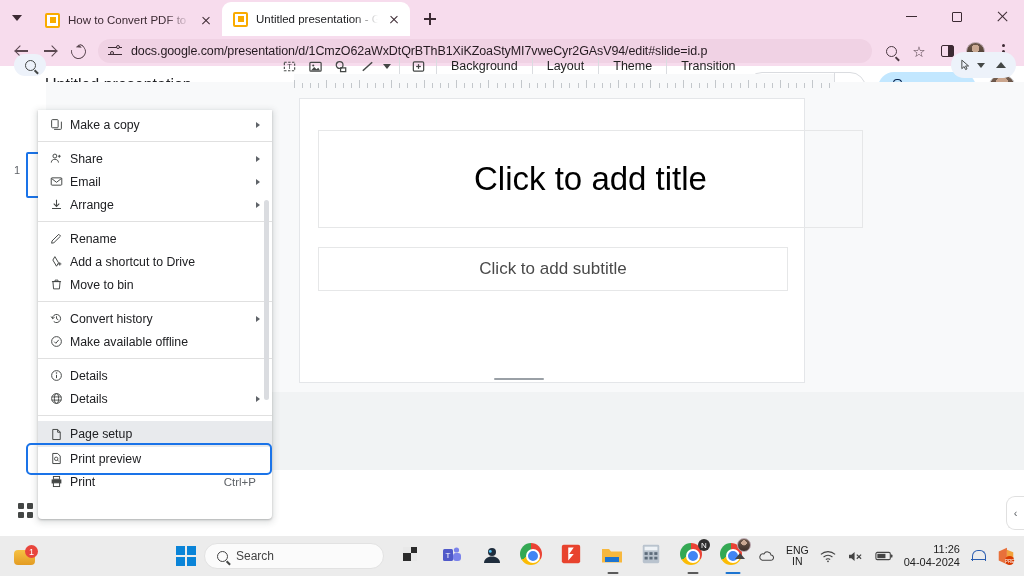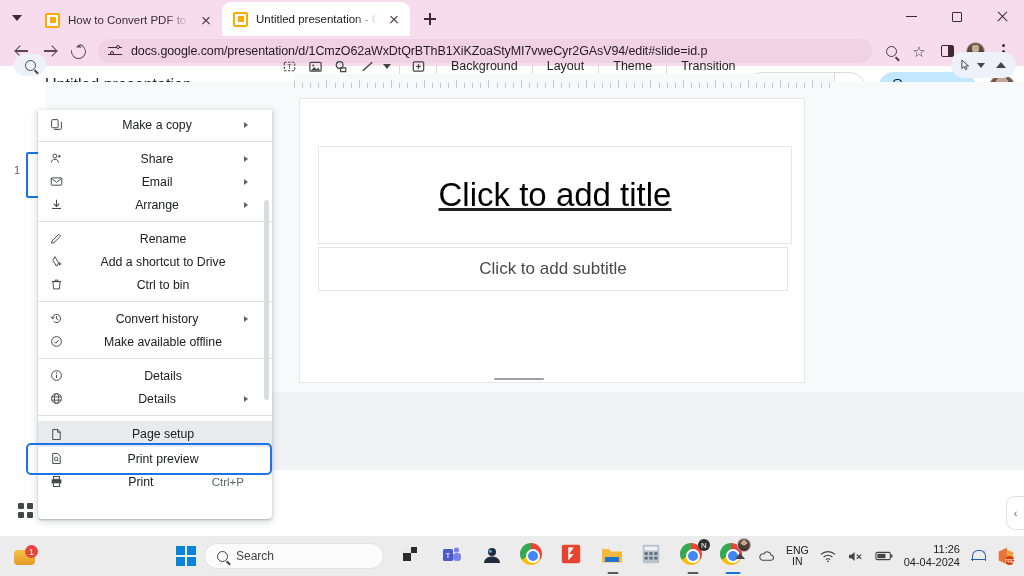--- a/index.html
+++ b/index.html
@@ -237,22 +237,22 @@
   #ruler {
     position: absolute; left: 294px; top: 74px; width: 540px; height: 14px;
     background: #f8f9fa;
   }
   #ruler .tick { position: absolute; bottom: 0; width: 1px; background: #c3c7cb; }
   #slide {
     position: absolute; left: 299px; top: 98px; width: 506px; height: 285px;
     background: #fff; border: 1px solid #e4e6e9;
   }
   #title-ph {
-    position: absolute; left: 18px; top: 47px; width: 474px; height: 98px;
-    border: 1px solid #e6e7e8; display: flex; align-items: center; justify-content: center; text-decoration: underline;
+    position: absolute; left: 18px; top: 31px; width: 545px; height: 98px;
+    border: 1px solid #e6e7e8; display: flex; align-items: center; justify-content: center;
   }
   #title-ph span { font-size: 33px; color: #000; font-weight: 400; }
   #subtitle-ph {
     position: absolute; left: 18px; top: 148px; width: 470px; height: 44px;
     border: 1px solid #e6e7e8; display: flex; align-items: center; justify-content: center;
   }
   #subtitle-ph span { font-size: 17px; color: #4a4a4a; }
 
   #notes-divider {
     position: absolute; left: 494px; top: 378px; width: 50px; height: 2px; background: #9aa0a6; border-radius: 1px;
@@ -268,21 +268,21 @@
   }
 
   
   #filemenu {
     position: absolute; left: 38px; top: 110px; width: 234px; height: 409px;
     background: #fff; border-radius: 0 0 4px 4px;
     box-shadow: 0 2px 6px 2px rgba(60,64,67,.15), 0 1px 2px rgba(60,64,67,.3);
     z-index: 60; overflow: hidden;
   }
   .mrow {
-    height: 23px; display: flex; align-items: center; padding: 0 16px 0 12px; position: relative; text-align: center;
+    height: 23px; display: flex; align-items: center; padding: 0 4px 0 12px; position: relative;
   }
   .mrow.hl { background: #e8eaed; }
   .micon { width: 20px; flex: 0 0 20px; font-size: 12px; color: #444746; display: flex; align-items: center; }
   .mlabel { flex: 1; font-size: 12.3px; color: #202124; white-space: nowrap; }
   .maccel { font-size: 11.5px; color: #5f6368; margin-right: 12px; }
   .marrow { width: 0; height: 0; border-top: 3.5px solid transparent; border-bottom: 3.5px solid transparent; border-left: 4.5px solid #5f6368; margin-right: 8px; }
   .msep { height: 1px; background: #e0e0e0; margin: 5px 0; }
   #menu-scrollbar {
     position: absolute; right: 3px; top: 90px; width: 5px; height: 200px;
     background: #dadce0; border-radius: 3px;
@@ -702,21 +702,21 @@
       <div class="mlabel">Add a shortcut to Drive</div>
     </div>
     <div class="mrow">
       <div class="micon">
         <svg width="13" height="13" viewBox="0 0 16 16">
             <path d="M3.6 4.4 h8.8 l-0.8 9 h-7.2 z" fill="none" stroke="#444746" stroke-width="1.2"></path>
             <line x1="2.4" y1="4.4" x2="13.6" y2="4.4" stroke="#444746" stroke-width="1.2"></line>
             <path d="M6.2 4.2 V2.6 h3.6 v1.6" fill="none" stroke="#444746" stroke-width="1.2"></path>
           </svg>
       </div>
-      <div class="mlabel">Ctrl to bin</div>
+      <div class="mlabel">Move to bin</div>
     </div>
   </div>
   <div class="msep"></div>
 
   <div>
     <div class="mrow">
       <div class="micon">
         <svg width="13" height="13" viewBox="0 0 16 16">
             <path d="M3 8 a5 5 0 1 1 1.6 3.7" fill="none" stroke="#444746" stroke-width="1.2"></path>
             <path d="M1.4 5.6 L3.2 8.2 L5.6 6.6" fill="none" stroke="#444746" stroke-width="1.2"></path>

